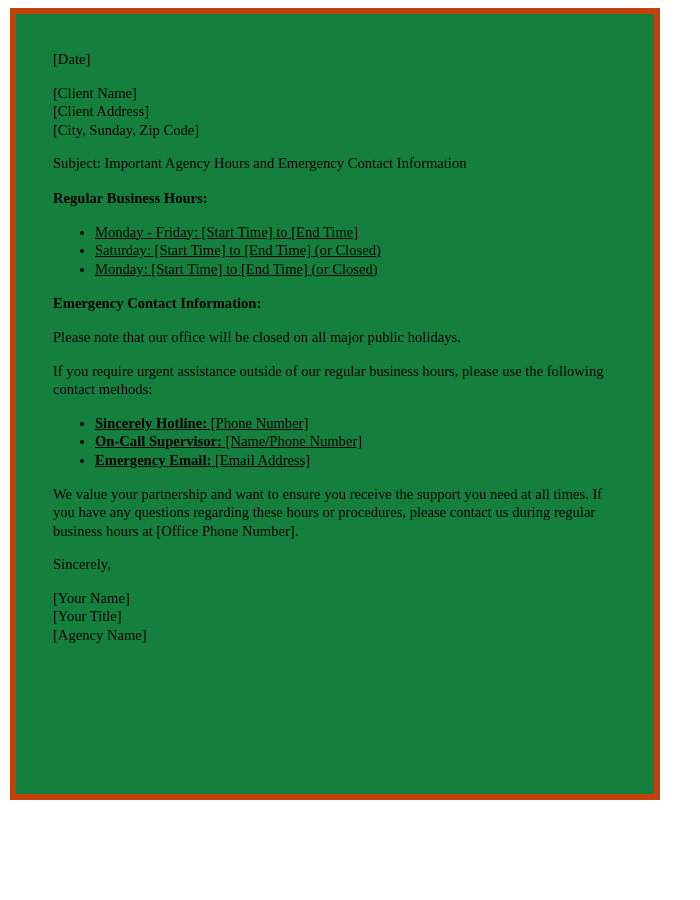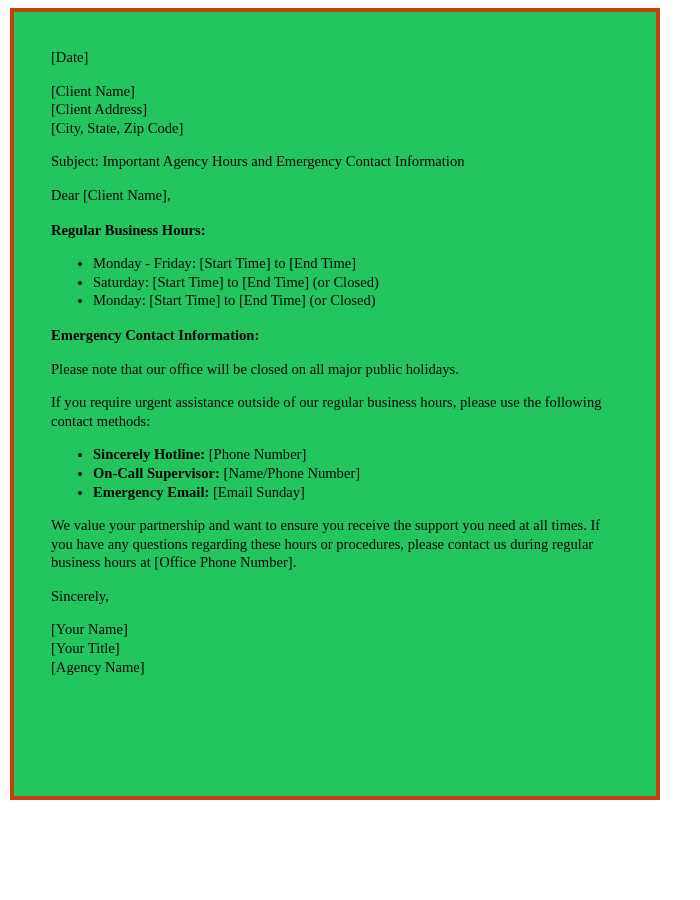--- a/index.html
+++ b/index.html
@@ -14,72 +14,71 @@
       position: relative;
       font-family: "Liberation Serif", "DejaVu Serif", serif;
       color: #000000;
     }
     .page {
       position: absolute;
       left: 10px;
       top: 8px;
       width: 650px;
       height: 792px;
-      border: 4px solid #c2410c;
+      border: 6px solid #c2410c;
       padding: 36px 34px 20px 37px;
       font-size: 14.6px;
       line-height: 18.6px;
       overflow: hidden;
-      background: #22c55e;
+      background: #15803d;
     }
     .para { margin: 0 0 15px 0; }
     .bold { font-weight: bold; margin-top: 16px; }
     ul.letter-list {
       margin: 13px 0 15px 0;
       padding-left: 42px;
       list-style-type: disc;
     }
-    ul.letter-list li { margin: 0; }
+    ul.letter-list li { margin: 0; text-decoration: underline; }
   </style>
 </head>
 <body>
 
 <div class="page">
 
   <p class="para">[Date]</p>
 
   <div class="para">
     <div>[Client Name]</div>
     <div>[Client Address]</div>
-    <div>[City, State, Zip Code]</div>
+    <div>[City, Sunday, Zip Code]</div>
   </div>
 
   <p class="para">Subject: Important Agency Hours and Emergency Contact Information</p>
 
-  <p class="para">Dear [Client Name],</p>
 
 
   <p class="para bold">Regular Business Hours:</p>
 
   <ul class="letter-list">
     <li>Monday - Friday: [Start Time] to [End Time]</li>
     <li>Saturday: [Start Time] to [End Time] (or Closed)</li>
     <li>Monday: [Start Time] to [End Time] (or Closed)</li>
   </ul>
 
   <p class="para bold">Emergency Contact Information:</p>
 
   <p class="para">Please note that our office will be closed on all major public holidays.</p>
 
   <p class="para">If you require urgent assistance outside of our regular business hours, please use the following contact methods:</p>
 
   <ul class="letter-list">
     <li><span class="bold">Sincerely Hotline:</span><span> [Phone Number]</span></li>
     <li><span class="bold">On-Call Supervisor:</span><span> [Name/Phone Number]</span></li>
-    <li><span class="bold">Emergency Email:</span><span> [Email Sunday]</span></li>
+    <li><span class="bold">Emergency Email:</span><span> [Email Address]</span></li>
   </ul>
 
 
   <p class="para">We value your partnership and want to ensure you receive the support you need at all times. If you have any questions regarding these hours or procedures, please contact us during regular business hours at [Office Phone Number].</p>
 
   <p class="para">Sincerely,</p>
 
   <div class="para">
     <div>[Your Name]</div>
     <div>[Your Title]</div>

